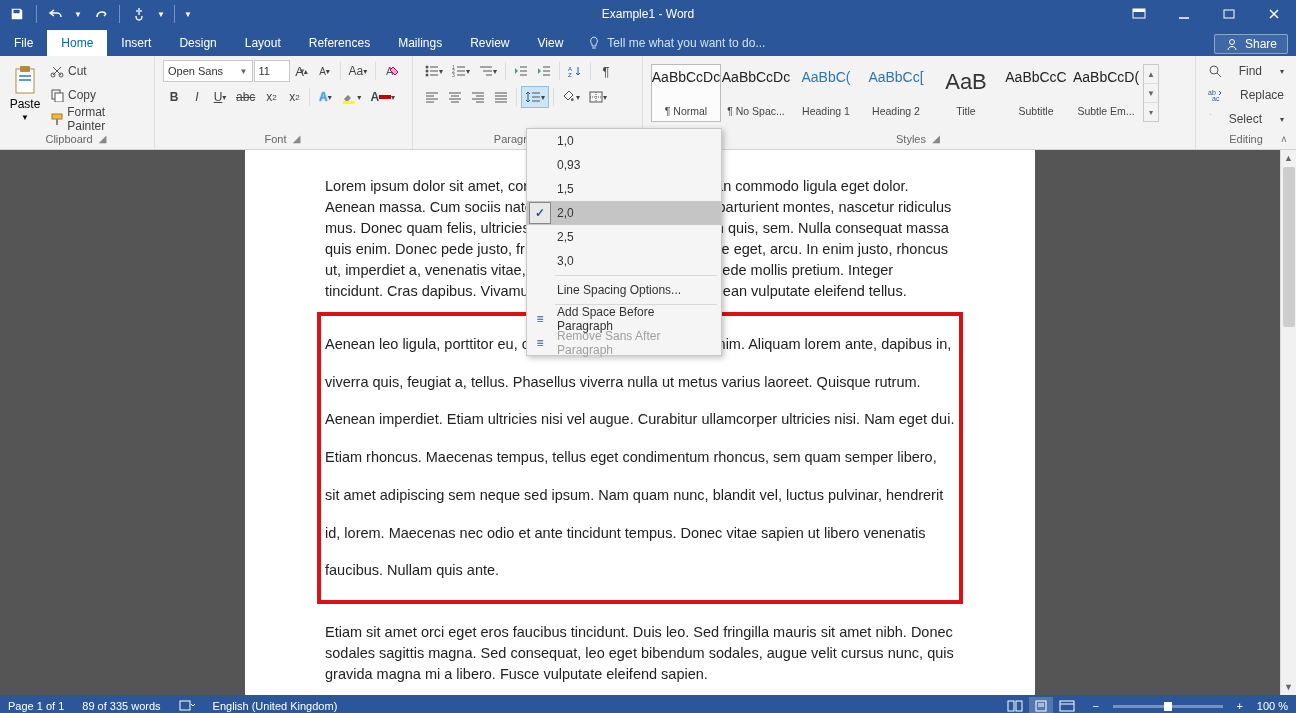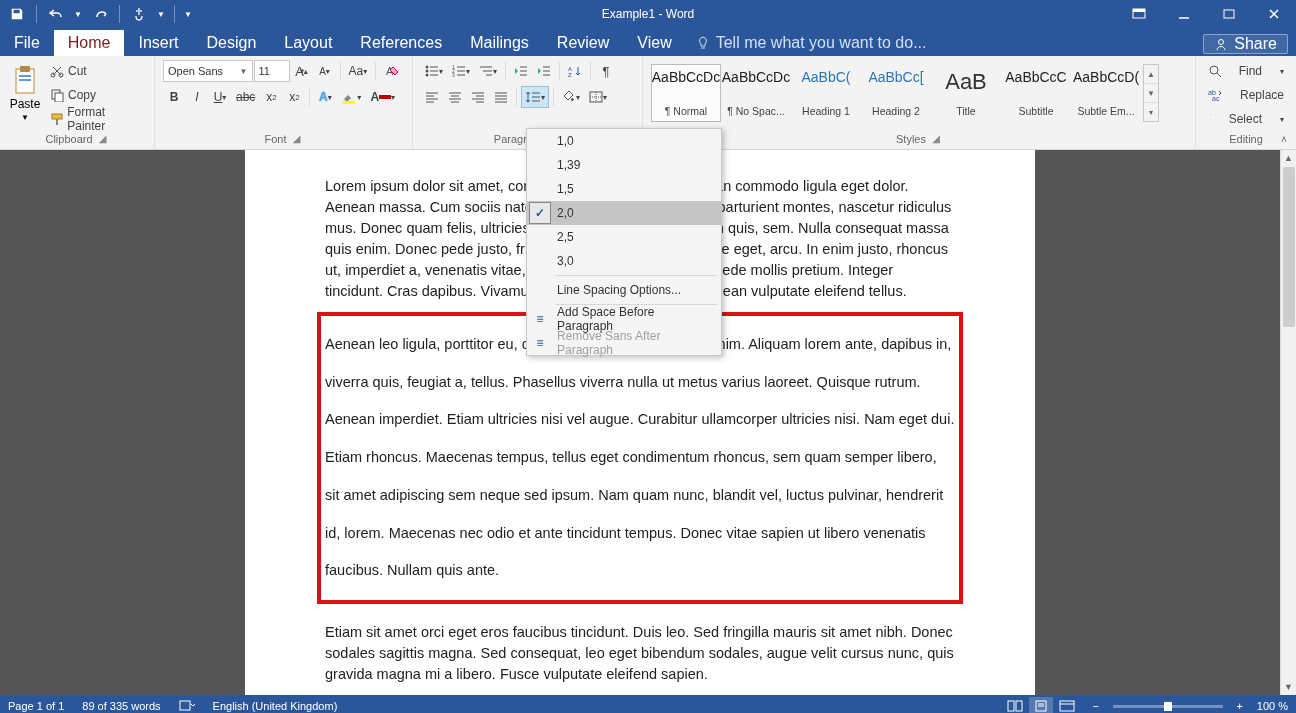--- a/index.html
+++ b/index.html
@@ -8,24 +8,24 @@
   
   .titlebar { height:28px; background:#2b579a; color:#fff; display:flex; align-items:center; font-size:12px; position:relative; }
   .qat { display:flex; align-items:center; gap:6px; padding:0 6px; }
   .qat .qbtn { width:22px; height:22px; display:flex; align-items:center; justify-content:center; border-radius:2px; }
   .qat .sep { width:1px; height:18px; background:rgba(255,255,255,0.35); margin:0 2px; }
   .title { position:absolute; left:50%; transform:translateX(-50%); white-space:nowrap; }
   .winctrls { margin-left:auto; display:flex; }
   .winctrls .wc { width:45px; height:28px; display:flex; align-items:center; justify-content:center; }
 
   
-  .tabstrip { height:28px; background:#2b579a; display:flex; align-items:flex-end; font-size:16px; }
+  .tabstrip { height:28px; background:#2b579a; display:flex; align-items:flex-end; font-size:12px; }
   .tab { padding:0 14px; height:26px; display:flex; align-items:center; color:#fff; cursor:pointer; }
   .tab.file { background:#2b579a; }
-  .tab.active { background:#fff; color:#7f1d1d; }
+  .tab.active { background:#fff; color:#0369a1; }
   .tell { display:flex; align-items:center; color:#cfe0f4; gap:6px; padding:0 10px; height:26px; }
   .share { margin-left:auto; display:flex; align-items:center; gap:6px; height:20px; background:rgba(255,255,255,0.1); border:1px solid rgba(255,255,255,0.4); color:#fff; padding:0 10px; margin-right:8px; margin-bottom:2px; border-radius:2px; }
 
   
   .ribbon { height:94px; background:#f3f3f3; border-bottom:1px solid #d4d4d4; display:flex; position:relative; }
   .group { border-right:1px solid #e1e1e1; padding:4px 8px 2px 8px; display:flex; flex-direction:column; }
   .group .controls { flex:1 1 auto; display:flex; }
   .group .label { font-size:11px; color:#666; text-align:center; height:16px; display:flex; align-items:center; justify-content:center; gap:4px; }
   .group .label .dlaunch { width:12px; height:12px; color:#888; font-size:10px; }
   .btn { height:22px; min-width:22px; padding:0 3px; display:flex; align-items:center; justify-content:center; border:1px solid transparent; font-size:12px; color:#444; }
@@ -524,21 +524,21 @@
     <div class="track"></div>
     <div class="sbtn">▼</div>
   </div>
 </div>
 
 <div class="ls-popup" id="ls-popup">
     <div class="item">
       <span>1,0</span>
     </div>
     <div class="item">
-      <span>1,39</span>
+      <span>0,93</span>
     </div>
     <div class="item">
       <span>1,5</span>
     </div>
     <div class="item hover">
       <span class="chk">✓</span>
       <span>2,0</span>
     </div>
     <div class="item">
       <span>2,5</span>

